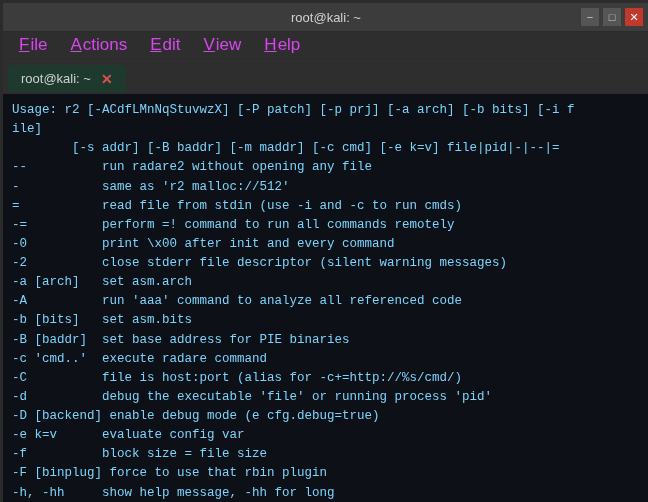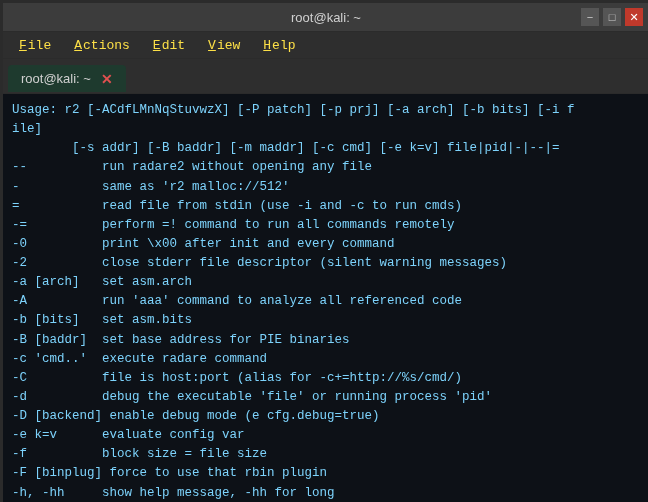--- a/index.html
+++ b/index.html
@@ -48,23 +48,23 @@
     
     .menu-bar {
       background: #2e2e2e;
       height: 26px;
       display: flex;
       align-items: center;
       padding: 0 6px;
       gap: 4px;
     }
     .menu-item {
-      color: #fde047;
-      font-family: Liberation Mono, monospace;
-      font-size: 13px;
+      color: #d946ef;
+      font-family: Liberation Sans, sans-serif;
+      font-size: 17px;
       padding: 2px 8px;
       cursor: pointer;
       border-radius: 2px;
     }
     .menu-item span.underline { text-decoration: underline; }
 
     
     .tab-bar {
       background: #2e2e2e;
       height: 34px;

